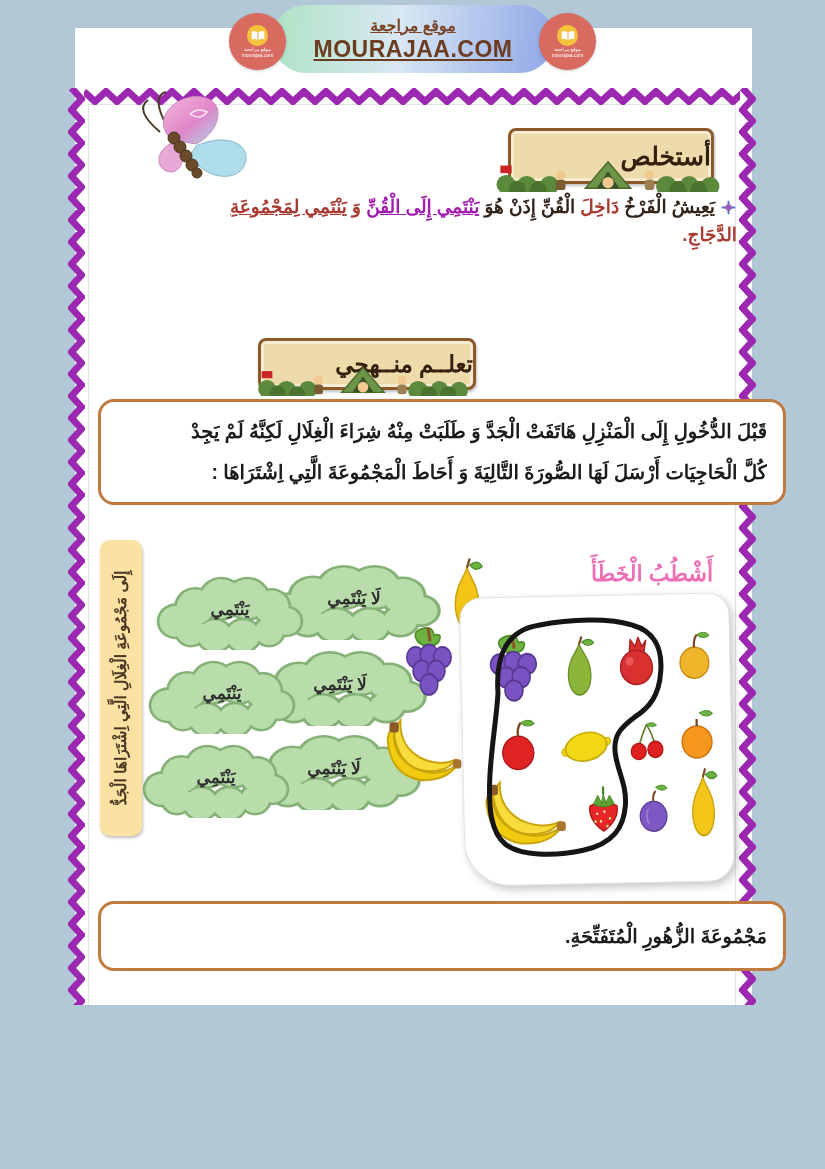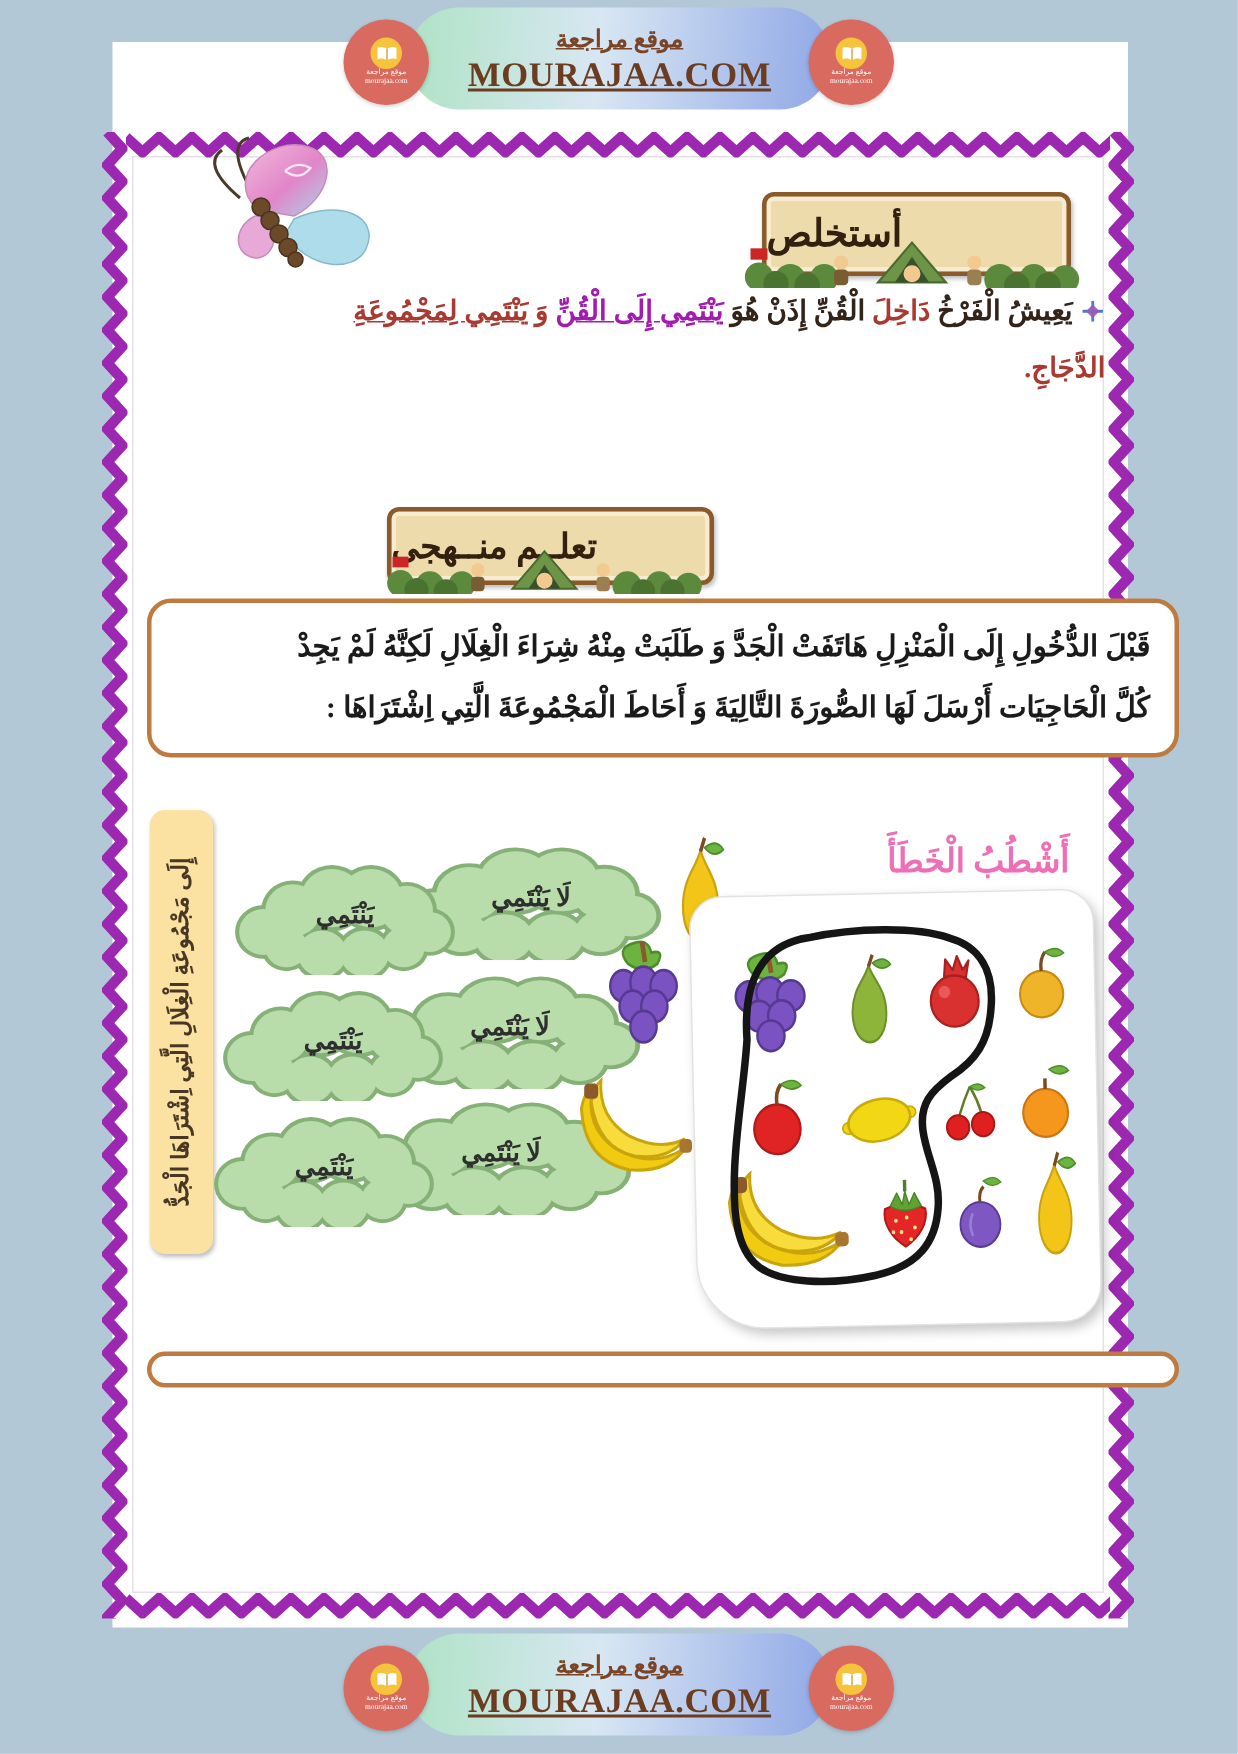--- a/index.html
+++ b/index.html
@@ -1,38 +1,38 @@
 <!DOCTYPE html>
 <html><head>
 <meta charset="utf-8">
 <style>
   html,body{margin:0;padding:0;background:#b3c8d7;}
-  .page{position:relative;width:825px;height:1169px;background:#b3c8d7;overflow:hidden;
-        font-family:Liberation Serif, serif;}
+  .page{position:relative;width:825px;height:1005px;background:#b3c8d7;overflow:hidden;
+        font-family:Liberation Sans, sans-serif;}
   .paper{position:absolute;left:75px;top:28px;width:677px;height:1057px;background:#ffffff;}
   .innerline{position:absolute;left:88px;top:104px;width:646px;height:956px;border:1px solid #e6dfe9;}
   .zz{position:absolute;}
 
   
   .pill{position:absolute;width:282px;height:68px;border-radius:34px;
         background:linear-gradient(95deg,#aee3c4,#d8e7f3 45%,#8fa7e6);
         display:flex;flex-direction:column;align-items:center;justify-content:center;gap:1px;}
   .pill .ar{font-size:16px;font-weight:bold;color:#7a4526;text-decoration:underline;direction:rtl;}
   .pill .en{font-size:23px;font-weight:bold;color:#6b3c20;text-decoration:underline;letter-spacing:.5px;}
   .badge{position:absolute;width:57px;height:57px;border-radius:50%;background:#d96a60;
          display:flex;flex-direction:column;align-items:center;justify-content:center;color:#fff;
          box-shadow:0 1px 3px rgba(0,0,0,.2);}
   .badge .dot{width:21px;height:21px;border-radius:50%;background:#f6c33c;display:flex;align-items:center;justify-content:center;}
   .badge .bt{font-size:5px;line-height:6px;direction:rtl;}
   .badge .bt2{font-size:5px;line-height:6px;}
 
   
   .sign-board{position:absolute;background:#eedbac;border:3px solid #8a5a2b;border-radius:8px;
         box-shadow:inset 0 0 0 3px #f7ecd2, 1px 2px 3px rgba(0,0,0,.25);
-        display:flex;align-items:center;justify-content:flex-end;
+        display:flex;align-items:center;justify-content:flex-start;
         font-weight:bold;color:#33200e;direction:rtl;}
   .scene{position:absolute;}
 
   
   .para{position:absolute;direction:rtl;white-space:nowrap;font-weight:bold;font-size:18.5px;color:#33241a;}
   .red{color:#a93a32;} .blue{color:#a21caf;} .u{text-decoration:underline;}
   .bullet{display:inline-block;vertical-align:-3px;margin-left:5px;}
 
   .task-box{position:absolute;left:98px;width:650px;border:3.5px solid #bf7a3f;border-radius:16px;
         background:#fff;direction:rtl;font-weight:bold;color:#1b1b1b;
@@ -161,21 +161,21 @@
   </svg>
 
   <div class="para" style="right:88px;top:196px;">
     <span class="bullet">
       <svg viewBox="0 0 20 20" width="17" height="17">
           <path d="M2 10 H18 M10 2 V18" stroke="#4a7bd0" stroke-width="2.2"></path>
           <rect x="6.2" y="6.2" width="7.6" height="7.6" transform="rotate(45 10 10)" fill="#9b59b6" opacity=".9"></rect>
         </svg>
     </span><span>يَعِيشُ الْفَرْخُ </span><span class="red">دَاخِلَ </span><span>الْقُنِّ إِذَنْ هُوَ </span><span class="blue u">يَنْتَمِي إِلَى الْقُنِّ</span><span class="red"> وَ </span><span class="red u">يَنْتَمِي لِمَجْمُوعَةِ</span>
   </div>
-  <div class="para red" style="right:88px;top:234px;">الدَّجَاجِ.</div>
+  <div class="para red" style="right:88px;top:224px;">الدَّجَاجِ.</div>
 
 
   <div class="sign-board" style="left:258px;top:338px;width:212px;height:46px;font-size:23px;">
     <span>تعلــم منــهجي</span>
   </div>
   <svg class="scene" style="left:244px;top:364px;" width="238" height="32" viewBox="0 0 240 36">
     <g fill="#5c8a3c">
         <circle cx="12" cy="28" r="10"></circle>
         <circle cx="34" cy="30" r="11"></circle>
         <circle cx="58" cy="29" r="10"></circle>
@@ -499,20 +499,21 @@
       </span>
     <svg class="loop" viewBox="0 0 268 287">
       <path d="M 36,95 C 34,55 48,32 78,28 C 110,22 150,22 172,30 C 192,36 202,52 199,78
                C 197,100 188,112 172,122 C 158,132 150,140 152,158 C 154,176 163,190 161,210
                C 159,232 148,248 118,254 C 88,260 54,258 40,246 C 26,234 24,210 26,180
                C 28,150 34,120 36,95 Z" fill="none" stroke="#151515" stroke-width="5" stroke-linecap="round" stroke-linejoin="round"></path>
     </svg>
   </div>
 
   <div class="task-box" style="top:901px;">
+    <div class="tl" style="line-height:46px;">مَجْمُوعَةَ الزُّهُورِ الْمُتَفَتِّحَةِ.</div>
   </div>
 
   <div class="pill" style="left:272px;top:1089px;">
     <span class="ar">موقع مراجعة</span>
     <span class="en">MOURAJAA.COM</span>
   </div>
   <div class="badge" style="left:229px;top:1097px;">
     <span class="dot">
       <svg width="14" height="10" viewBox="0 0 20 14">
           <path d="M10,2 C7,0 3,0 1,1 V12 C3,11 7,11 10,13 C13,11 17,11 19,12 V1 C17,0 13,0 10,2 Z" fill="#fff"></path>

